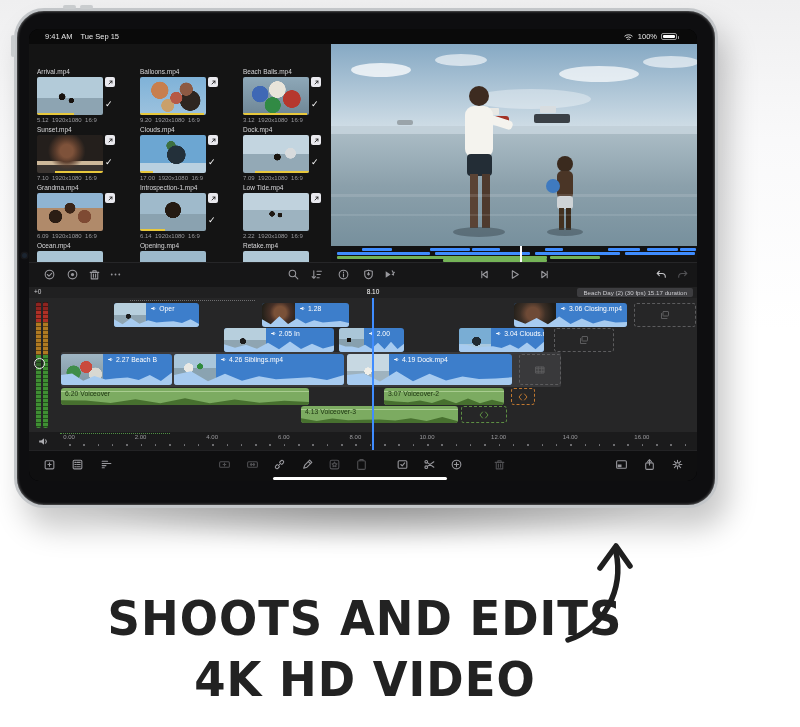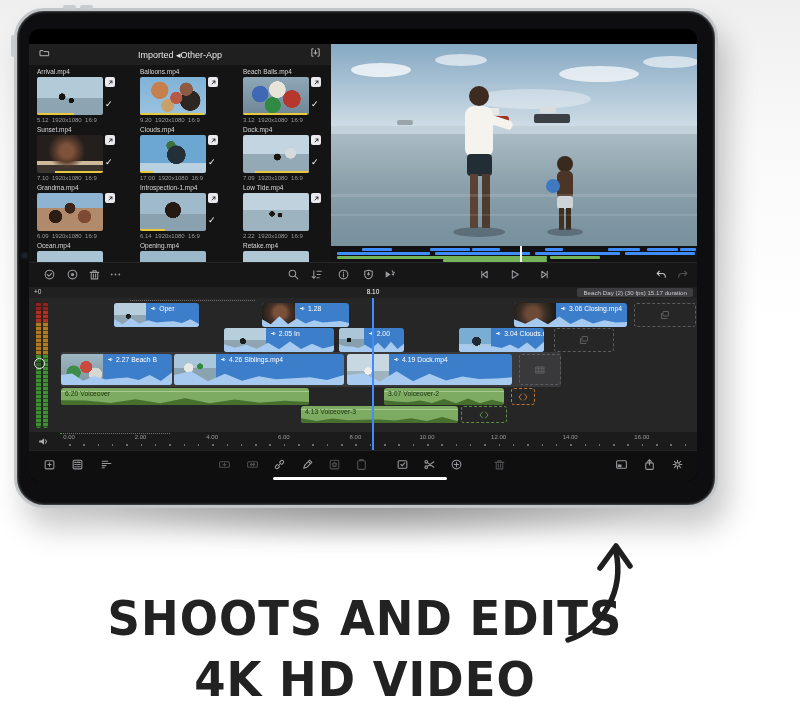--- a/index.html
+++ b/index.html
@@ -114,31 +114,38 @@
   <div class="dev-shadow"></div>
 
   <div class="device">
     <div class="btn-nub nub1"></div>
     <div class="btn-nub nub2"></div>
     <div class="btn-nub nub3"></div>
     <div class="camera-dot"></div>
 
     <div class="screen">
 
+      <div class="statusbar">
+        <div class="sb-left">
+          <span>9:41 AM</span>
+          <span>Tue Sep 15</span>
+        </div>
+        <div class="sb-right">
+          <span class="icon" style="color:#e8e8e8"><svg width="11" height="11" viewBox="0 0 24 24" fill="none" stroke="currentColor" stroke-width="2" stroke-linecap="round" stroke-linejoin="round">
+                <path d="M4 11a12 12 0 0116 0M7 14.5a8 8 0 0110 0M10 18a4 4 0 014 0"></path>
+              </svg></span>
+          <span>100%</span>
+          <span class="battery">
+              <i></i>
+              <u></u>
+            </span>
+        </div>
+      </div>
 
       <div class="library">
-        <div class="lib-header">
-          <span class="icon lib-hicon" style="left:10px"><svg width="11" height="11" viewBox="0 0 24 24" fill="none" stroke="currentColor" stroke-width="2" stroke-linecap="round" stroke-linejoin="round">
-                <path d="M3 8h6l2 2h10v9H3z"></path>
-              </svg></span>
-          <span class="lib-title">Imported ◂Other-App</span>
-          <span class="icon lib-hicon" style="right:10px"><svg width="11" height="11" viewBox="0 0 24 24" fill="none" stroke="currentColor" stroke-width="2" stroke-linecap="round" stroke-linejoin="round">
-                <path d="M7 4H4v16h3M17 4h3v16h-3M12 7v8M9 12l3 4 3-4"></path>
-              </svg></span>
-        </div>
         <div class="lib-grid" id="libGrid">
             <div class="lib-item" style="left: 8px; top: 3px;">
               <div class="lib-name">Arrival.mp4</div>
               <div class="lib-thumb" style="background:radial-gradient(circle at 38% 52%,#17110d 0 7%,transparent 8%),radial-gradient(circle at 52% 62%,#17110d 0 6%,transparent 7%),linear-gradient(180deg,#b3cbd9 0 55%,#8da4b2 55%)">
                 <div class="usage" style="left:0%;width:56.00000000000001%"></div>
               </div>
               <div class="lib-side">
                 <div class="lib-badge">
                   <svg width="7" height="7" viewBox="0 0 24 24" fill="none" stroke="currentColor" stroke-width="3" stroke-linecap="round" stroke-linejoin="round">
                     <path d="M7 17L17 7M10 7h7v7"></path>

